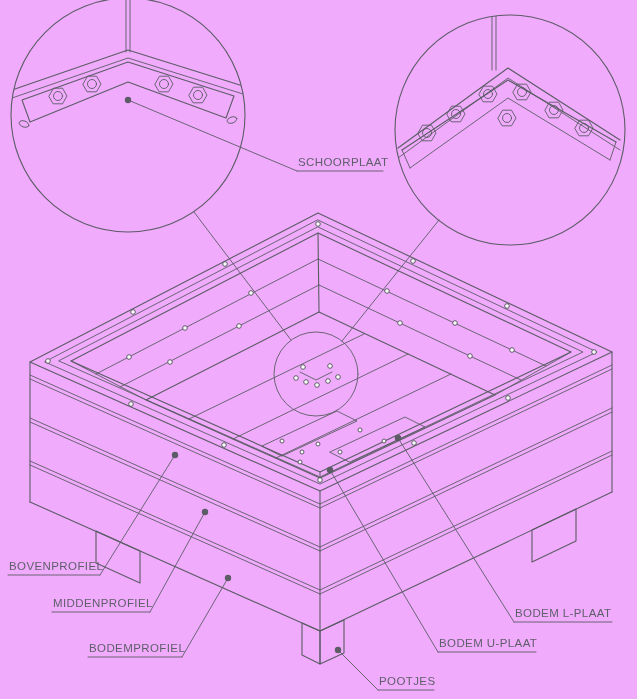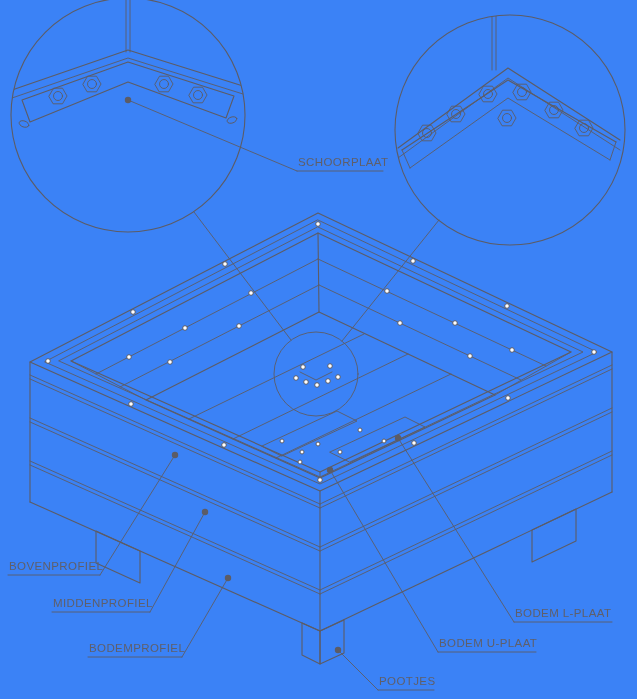--- a/index.html
+++ b/index.html
@@ -1,16 +1,16 @@
 <!DOCTYPE html>
 <html><head>
 <meta charset="utf-8">
 <style>
   html,body{margin:0;padding:0;background:#ffffff;}
-  .frame{position:relative;width:637px;height:699px;background:#3b82f6;overflow:hidden;}
+  .frame{position:relative;width:637px;height:699px;background:#f0abfc;overflow:hidden;}
   svg{display:block;}
   .ln{stroke:#5c5c66;stroke-width:1.1;fill:none;stroke-linejoin:round;stroke-linecap:round;}
   .thin{stroke-width:0.9;}
   .screw{stroke:#5c5c66;stroke-width:1;fill:#ffffff;}
   .dot{fill:#5c5c66;stroke:none;}
   .lbl{font-family:"Liberation Sans",sans-serif;font-size:11.5px;letter-spacing:0.4px;fill:#5f5f6a;}
 </style>
 </head>
 <body>
 

